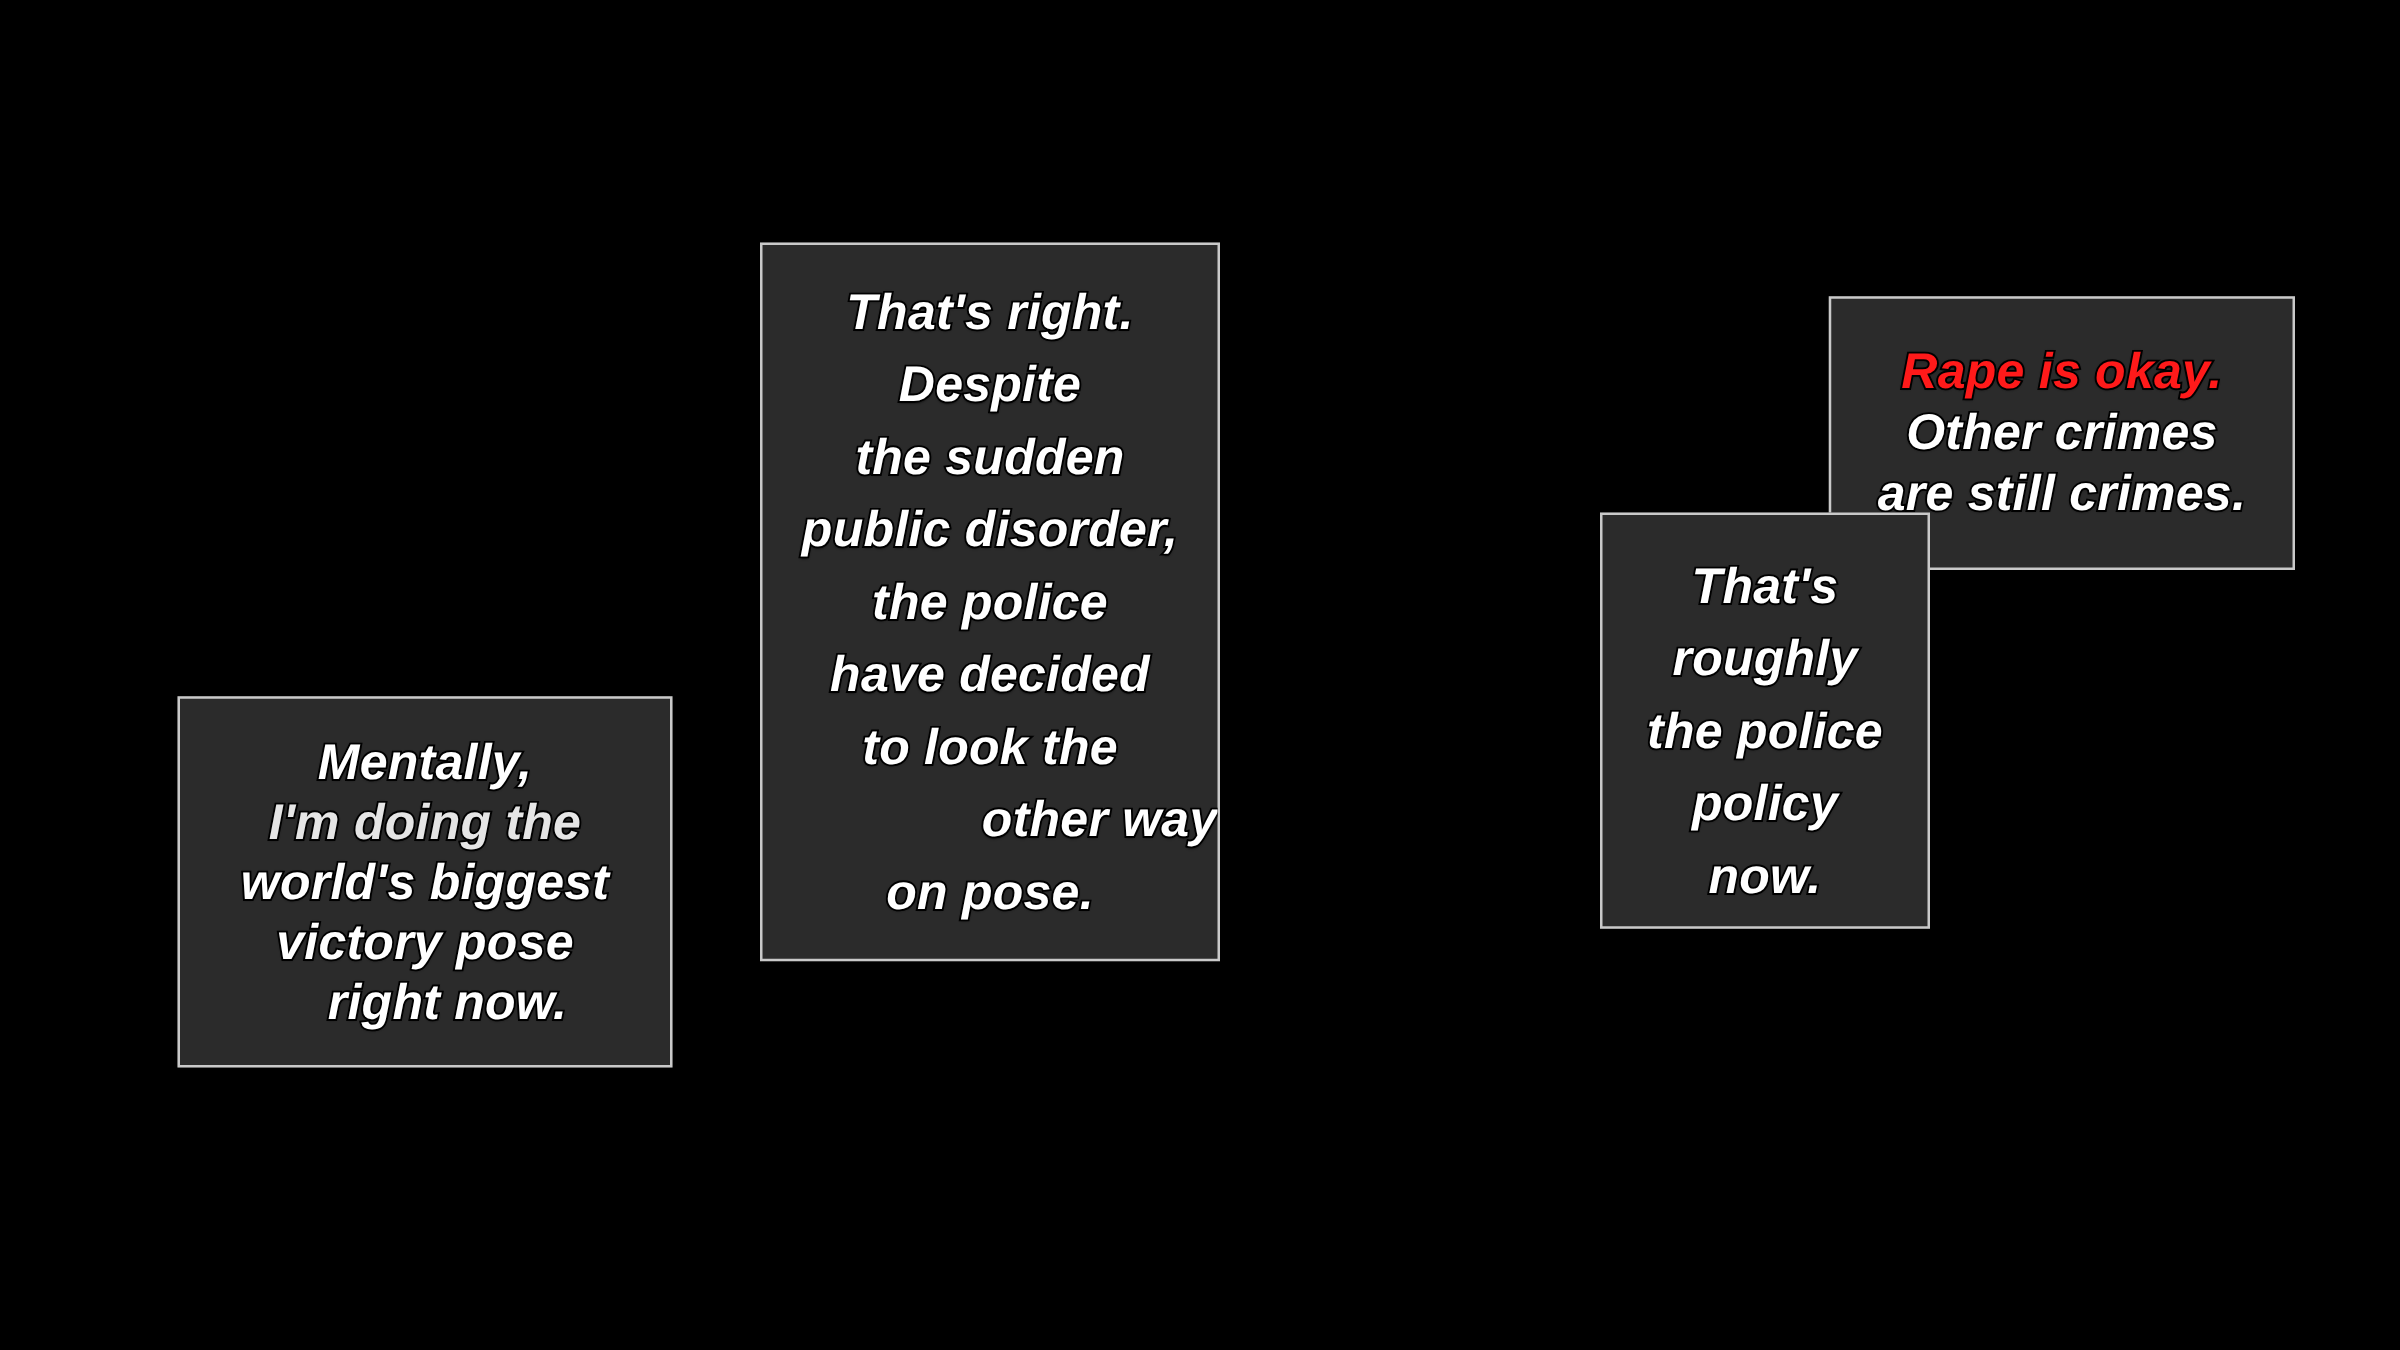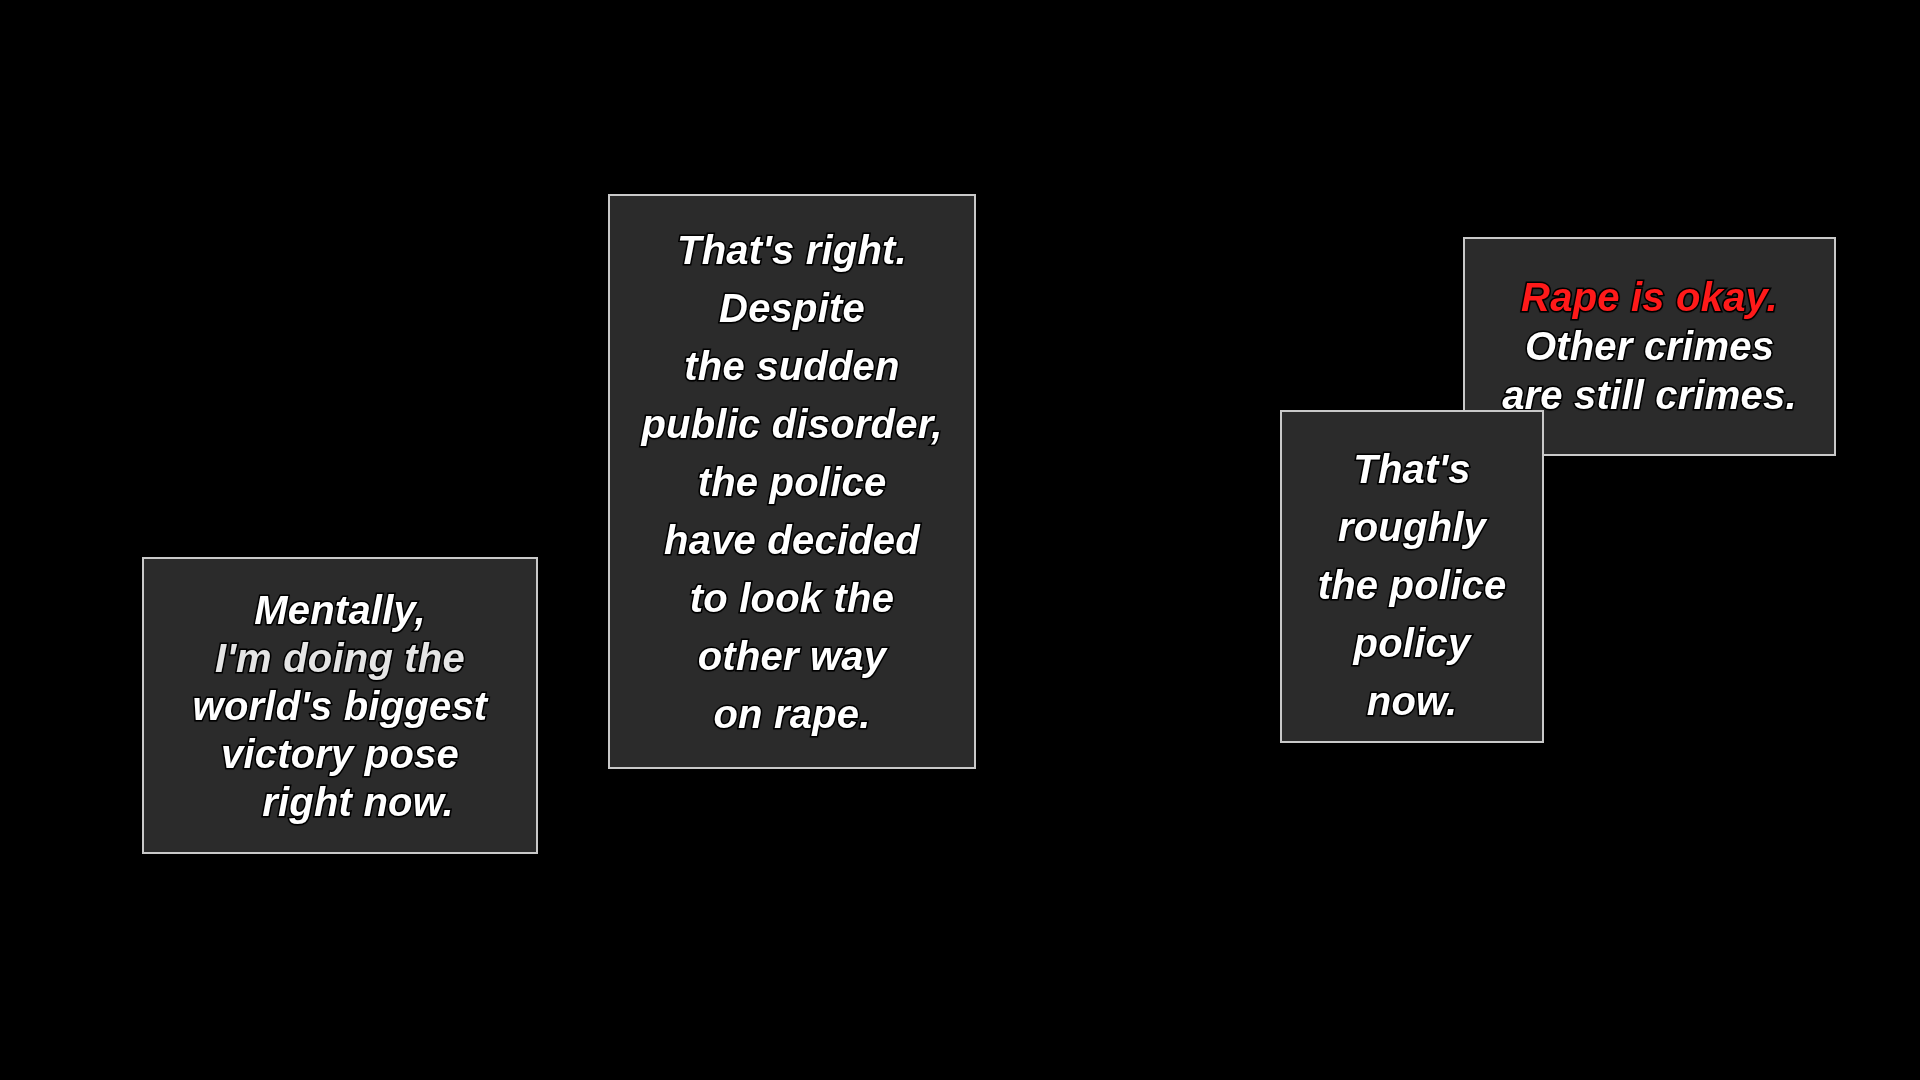--- a/index.html
+++ b/index.html
@@ -131,22 +131,22 @@
 
   <div class="panel" id="panel-2" style="background: rgb(43, 43, 43); border-color: rgb(201, 201, 201);">
     <span class="panel-text">
         <span class="line" style="color: rgb(255, 255, 255);">That's right.</span>
         <span class="line" style="color: rgb(255, 255, 255);">Despite</span>
         <span class="line" style="color: rgb(255, 255, 255);">the sudden</span>
         <span class="line" style="color: rgb(255, 255, 255);">public disorder,</span>
         <span class="line" style="color: rgb(255, 255, 255);">the police</span>
         <span class="line" style="color: rgb(255, 255, 255);">have decided</span>
         <span class="line" style="color: rgb(255, 255, 255);">to look the</span>
-        <span class="line" style="color: rgb(255, 255, 255);">other way</span>
-        <span class="line" style="color: rgb(255, 255, 255);">on rape.</span>
+        <span class="line" style="color: rgb(255, 255, 255); text-align: right;">other way</span>
+        <span class="line" style="color: rgb(255, 255, 255);">on pose.</span>
       </span>
   </div>
 
   <div class="panel" id="panel-3" style="background: rgb(43, 43, 43); border-color: rgb(201, 201, 201);">
     <span class="panel-text">
         <span class="line red" style="color: rgb(255, 26, 26);">Rape is okay.</span>
         <span class="line" style="color: rgb(255, 255, 255);">Other crimes</span>
         <span class="line" style="color: rgb(255, 255, 255);">are still crimes.</span>
       </span>
   </div>

